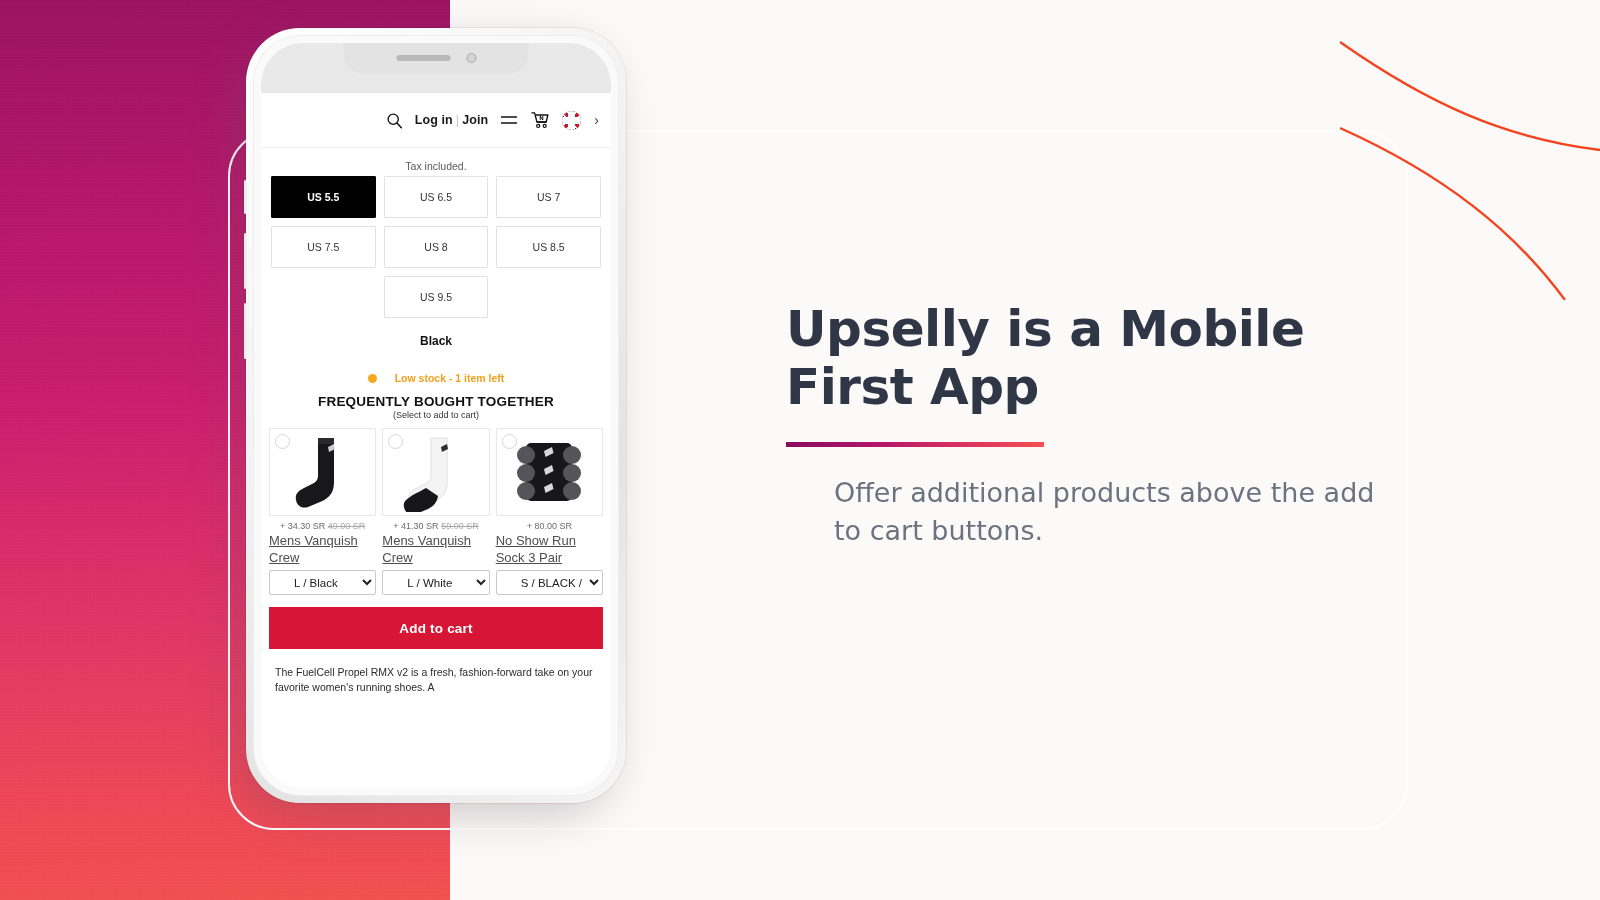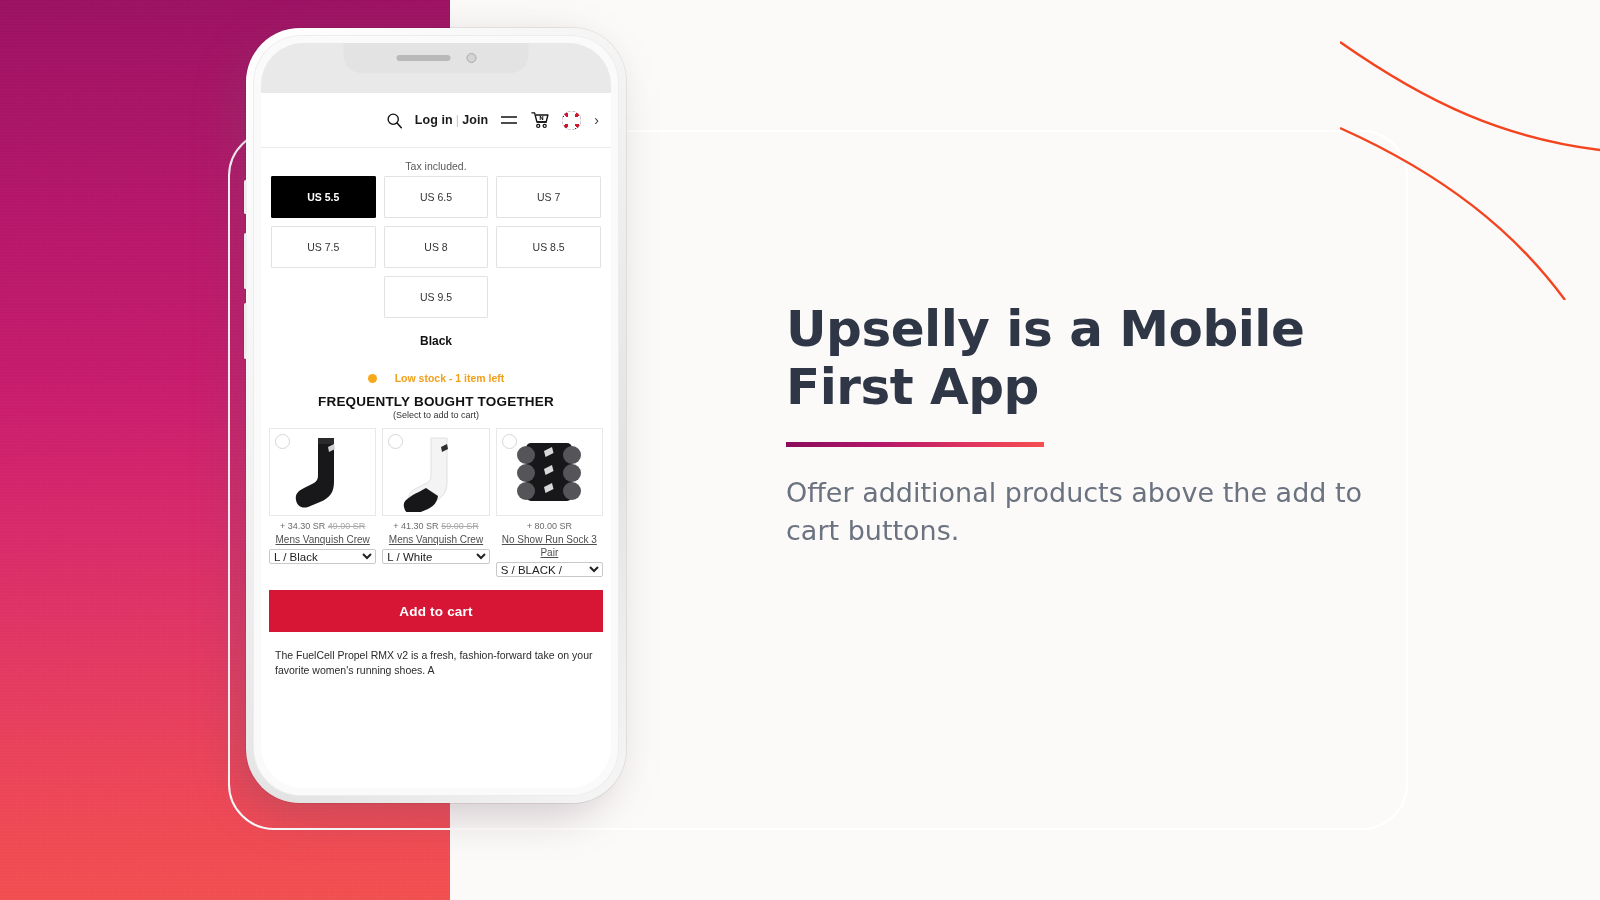--- a/index.html
+++ b/index.html
@@ -146,27 +146,27 @@
     position: relative; border: 1px solid #e8e8e8; background: #fff; height: 88px;
     display: flex; align-items: center; justify-content: center; overflow: hidden;
   }
   .prod-check {
     position: absolute; left: 5px; top: 5px; width: 15px; height: 15px;
     border-radius: 50%; border: 1px solid #d6d6d6; background: #fff; z-index: 2;
   }
   .prod-price { text-align: center; font-size: 9px; color: #6a6a6a; padding-top: 5px; line-height: 1.25; }
   .prod-price s { color: #aaa; }
   .prod-name {
-    text-align: center; font-size: 10px; color: #4e4e4e; text-decoration: underline;
+    text-align: left; font-size: 13px; color: #4e4e4e; text-decoration: underline;
     line-height: 1.3; padding-top: 1px;
   }
   .prod-select {
-    width: 100%; margin-top: 3px; height: 15px; font-size: 11.5px;
+    width: 100%; margin-top: 3px; height: 25px; font-size: 11.5px;
     border: 1px solid #c9c9c9; background: #fff; color: #222;
-    font-family: "Liberation Sans", sans-serif; border-radius: 2px; padding-left: 0;
+    font-family: "Liberation Sans", sans-serif; border-radius: 2px; padding-left: 20px;
   }
 
   .atc-wrap { padding: 12px 8px 0; }
   .atc-btn {
     width: 100%; height: 42px; background: #d71635; color: #fff; border: none;
     font-size: 13.5px; font-weight: 700; letter-spacing: .2px;
     font-family: "Liberation Sans", sans-serif; cursor: pointer;
   }
   .desc { padding: 16px 14px 0; font-size: 10.5px; color: #2b2b2b; line-height: 1.45; }
 
@@ -177,20 +177,21 @@
     font-weight: 700; letter-spacing: -0.5px;
     font-family: "DejaVu Sans", sans-serif;
   }
   .rule {
     width: 258px; height: 5px; margin: 26px 0 27px;
     background: linear-gradient(90deg, #8a0c5c 0%, #b3166a 35%, #e0355f 72%, #f4504f 100%);
   }
   .copy p {
     font-size: 27px; line-height: 1.42; color: #6b7280; font-weight: 400;
     font-family: "DejaVu Sans", sans-serif;
+    margin-left: 48px;
   }
 </style>
 </head>
 <body>
 
 <div class="stage">
 
   <div class="grad-panel">
     <div class="grad-noise"></div>
   </div>

